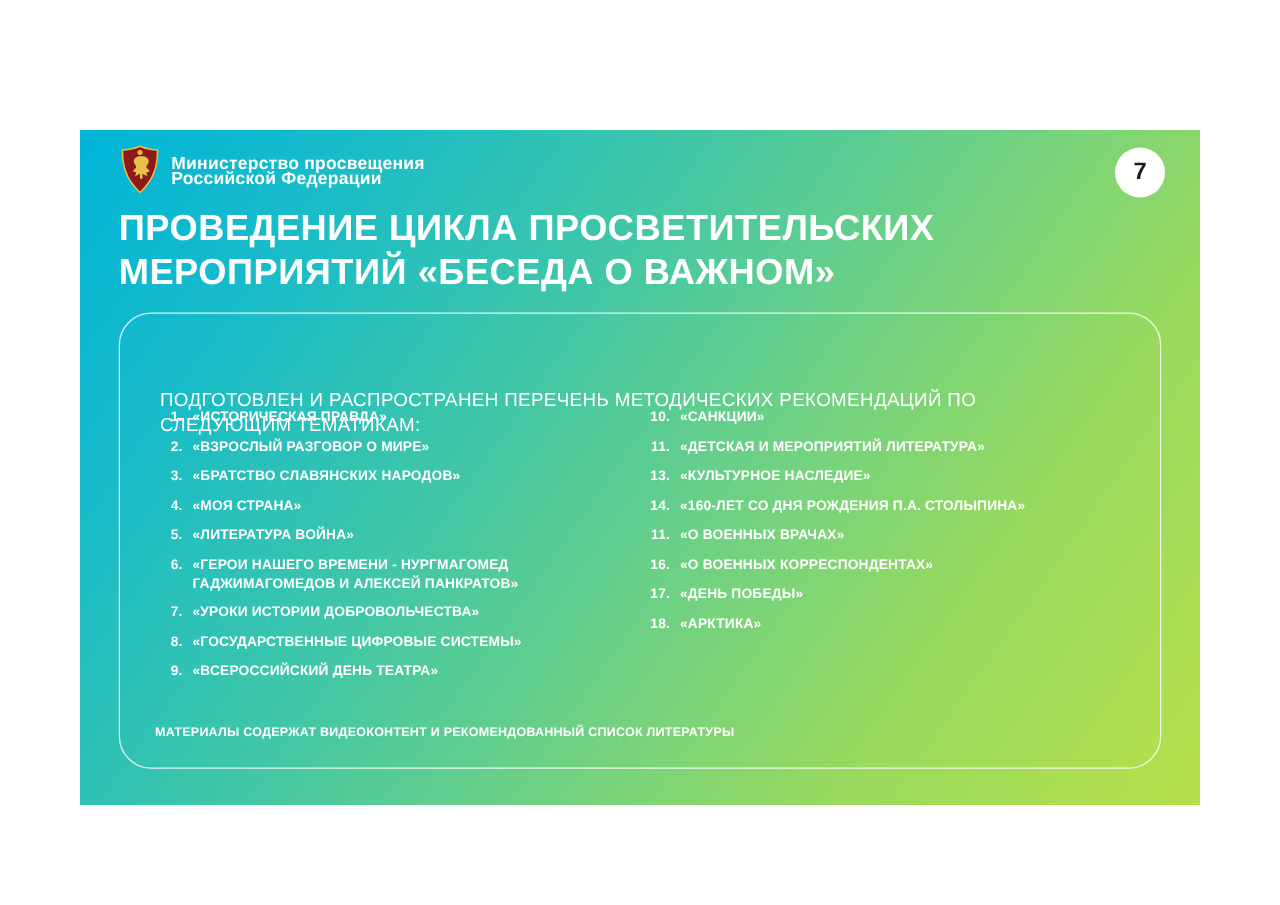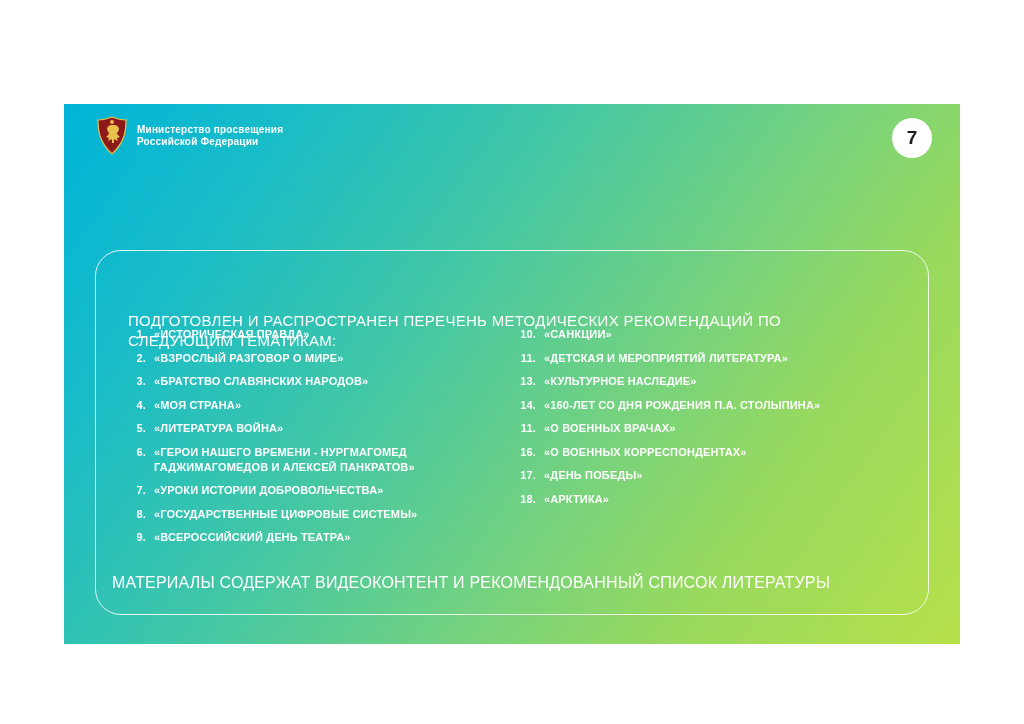--- a/index.html
+++ b/index.html
@@ -33,21 +33,21 @@
     align-items: center;
     gap: 8px;
   }
   .emblem {
     width: 34px;
     height: 40px;
     display: block;
   }
   .ministry-text {
     color: #ffffff;
-    font-size: 10px;
+    font-size: 14px;
     font-weight: bold;
     line-height: 12px;
     letter-spacing: 0.2px;
   }
   .ministry-text div {
     white-space: nowrap;
   }
 
   .page-badge {
     position: absolute;
@@ -134,25 +134,25 @@
     text-align: right;
     padding-right: 8px;
     box-sizing: border-box;
   }
   .item .txt {
     flex: 1 1 auto;
   }
 
   .footnote {
     position: absolute;
-    left: 16px;
+    left: 28px;
     bottom: 22px;
     color: #ffffff;
-    font-size: 16px;
-    font-weight: normal;
+    font-size: 10px;
+    font-weight: bold;
     letter-spacing: 0.2px;
   }
 </style>
 </head>
 <body>
 
 <div class="slide">
 
   <div class="ministry">
     <span class="emblem-wrap">
@@ -163,20 +163,21 @@
       </svg>
     </span>
     <div class="ministry-text">
       <div>Министерство просвещения</div>
       <div>Российской Федерации</div>
     </div>
   </div>
 
   <div class="page-badge">7</div>
 
+  <div class="title">ПРОВЕДЕНИЕ ЦИКЛА ПРОСВЕТИТЕЛЬСКИХ МЕРОПРИЯТИЙ «БЕСЕДА О ВАЖНОМ»</div>
 
   <div class="panel">
     <div class="subtitle">ПОДГОТОВЛЕН И РАСПРОСТРАНЕН ПЕРЕЧЕНЬ МЕТОДИЧЕСКИХ РЕКОМЕНДАЦИЙ ПО СЛЕДУЮЩИМ ТЕМАТИКАМ:</div>
 
     <div class="columns">
       <div class="col left">
         <div class="item">
           <span class="num">1.</span>
           <span class="txt">«ИСТОРИЧЕСКАЯ ПРАВДА»</span>
         </div>

